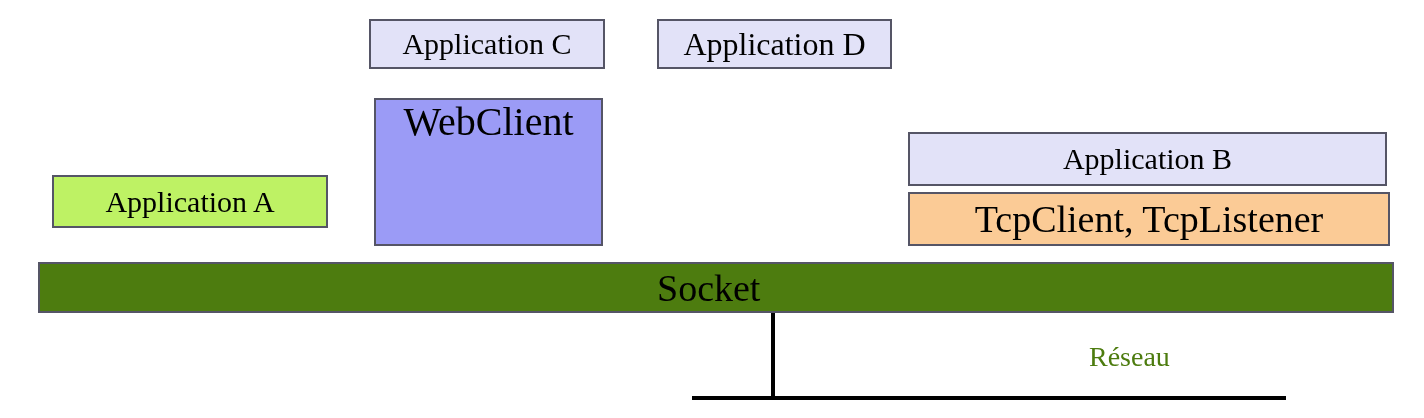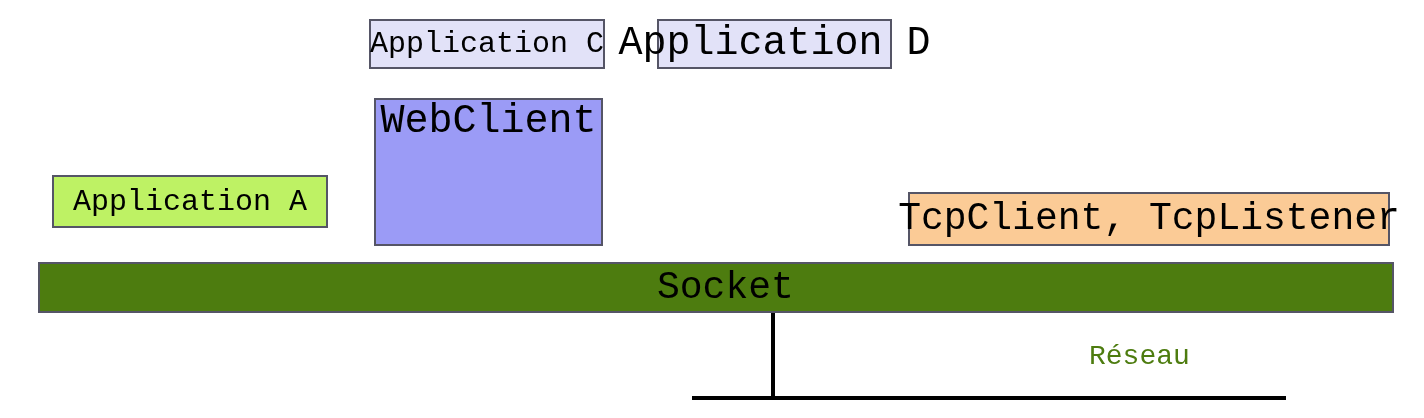--- a/index.html
+++ b/index.html
@@ -6,21 +6,21 @@
   html, body {
     margin: 0;
     padding: 0;
     background: #ffffff;
   }
   #canvas {
     position: relative;
     width: 1424px;
     height: 418px;
     background: #ffffff;
-    font-family: Liberation Mono, monospace;
+    font-family: Liberation Serif, serif;
     overflow: hidden;
     border-radius: 13px;
   }
   .box {
     position: absolute;
     box-sizing: border-box;
     border: 2px solid #555566;
     display: flex;
     color: #000000;
     line-height: 1;
@@ -37,21 +37,21 @@
     justify-content: center;
   }
   .box.toplabel > .txt {
     margin-top: 2px;
   }
   .txt {
     display: block;
   }
   
   #app-c     { left: 369px; top: 19px;  width: 236px; height: 50px;  font-size: 30px; background: #e2e2f8; }
-  #app-d     { left: 657px; top: 19px;  width: 235px; height: 50px;  font-size: 40px; background: #e2e2f8; }
+  #app-d     { left: 657px; top: 19px;  width: 235px; height: 50px;  font-size: 32px; background: #e2e2f8; }
   #webclient { left: 374px; top: 98px;  width: 229px; height: 148px; font-size: 40px; background: #9b9bf6; }
   #smtpclient{ left: 659px; top: 98px;  width: 229px; height: 148px; font-size: 40px; background: #ffffa6; }
   #app-b     { left: 908px; top: 132px; width: 479px; height: 54px;  font-size: 30px; background: #e2e2f8; }
   #tcp       { left: 908px; top: 192px; width: 482px; height: 54px;  font-size: 38px; background: #fbcb96; }
   #app-a     { left: 52px;  top: 175px; width: 276px; height: 53px;  font-size: 30px; background: #bef264; }
   #socket    { left: 38px;  top: 262px; width: 1356px;height: 51px;  font-size: 38px; background: #4d7c0f; }
   
   #socket { align-items: center; justify-content: flex-start; }
   #socket > .txt { margin-left: 617px; }
 
@@ -80,20 +80,23 @@
 
   <div class="box center" id="app-d">
     <span class="txt">Application D</span>
   </div>
 
   <div class="box toplabel" id="webclient">
     <span class="txt">WebClient</span>
   </div>
 
 
+  <div class="box center" id="app-b">
+    <span class="txt">Application B</span>
+  </div>
 
   <div class="box center" id="tcp">
     <span class="txt">TcpClient, TcpListener</span>
   </div>
 
   <div class="box center" id="app-a">
     <span class="txt">Application A</span>
   </div>
 
   <div class="box" id="socket">

